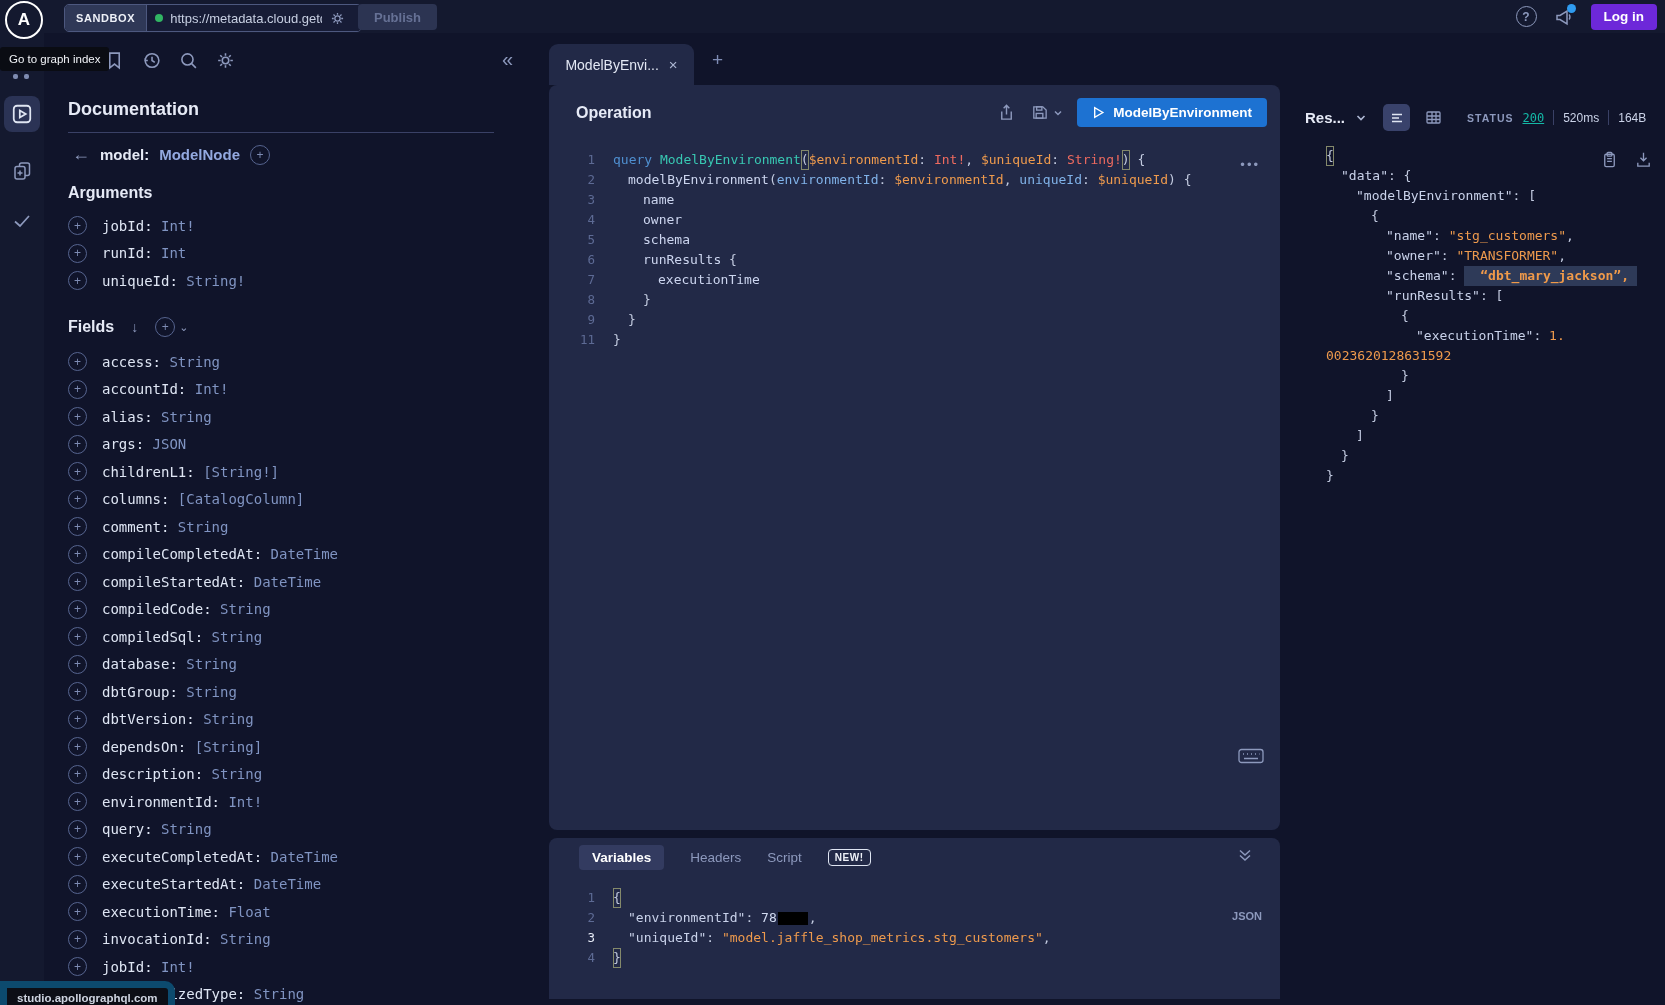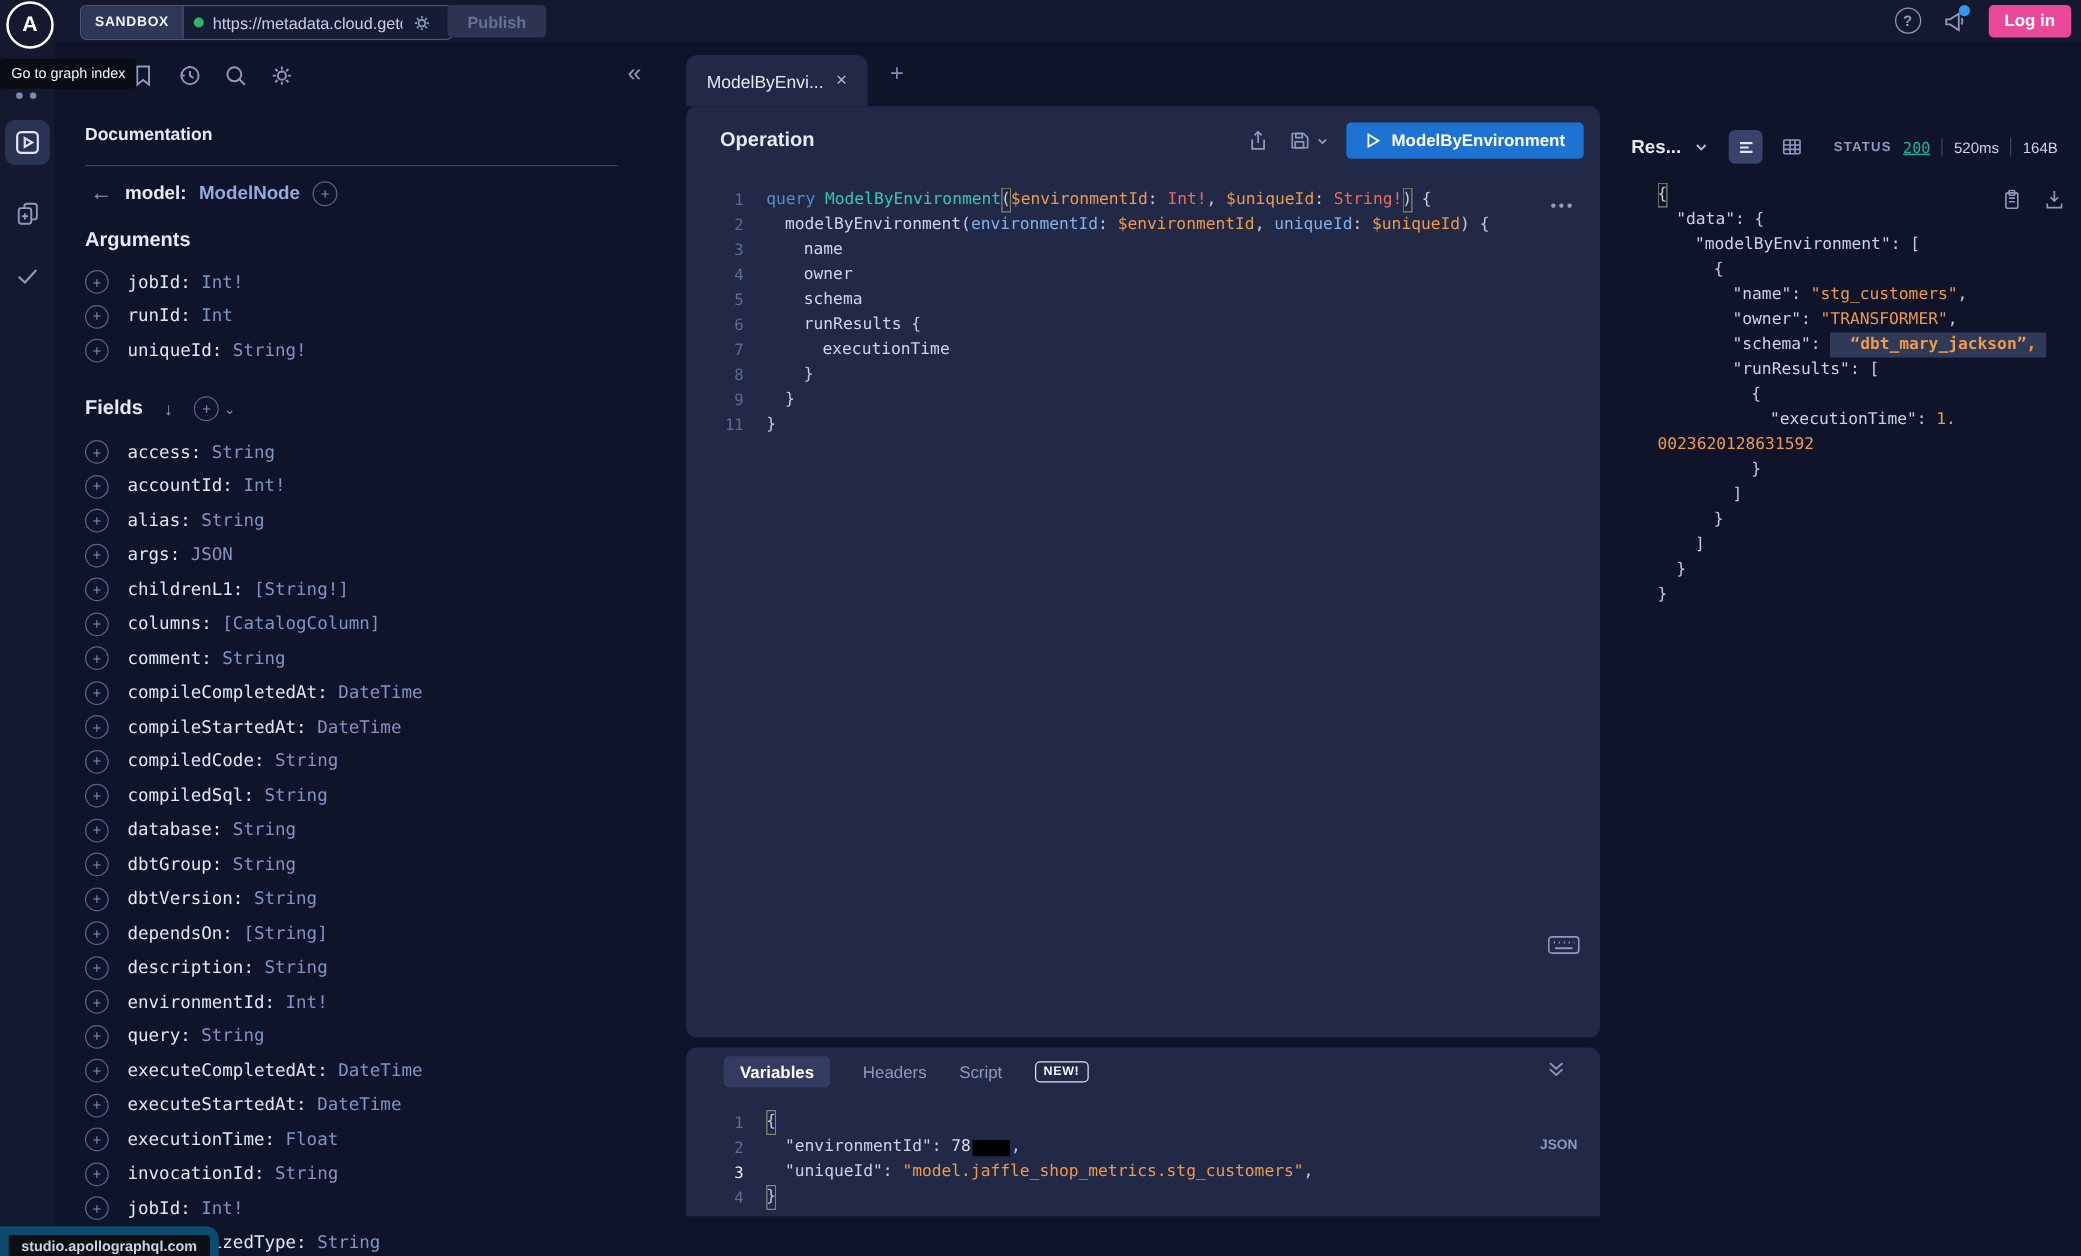--- a/index.html
+++ b/index.html
@@ -19,42 +19,42 @@
   #urlbox{display:flex;align-items:center;gap:7px;padding:0 8px;background:#171c36;width:198px;}
   #urldot{width:8px;height:8px;border-radius:50%;background:#31b563;flex:none;}
   #urltext{font-size:13px;color:#c7cfe2;white-space:nowrap;overflow:hidden;width:152px;}
   #publish{position:absolute;left:358px;top:4px;height:26px;padding:0 16px;background:#2c3452;
         border:none;border-radius:4px;color:#667195;font-weight:bold;font-size:13px;}
   #topbar-right{position:absolute;right:8px;top:0;height:33px;display:flex;align-items:center;gap:17px;}
   .tb-icon{width:20px;height:20px;color:#8d99bd;position:relative;}
   #help-icon{width:19px;height:19px;border:1.5px solid #8d99bd;border-radius:50%;display:flex;
         align-items:center;justify-content:center;font-size:12px;color:#8d99bd;font-weight:bold;}
   #notif-dot{position:absolute;right:-2px;top:-3px;width:9px;height:9px;border-radius:50%;background:#2f9bf0;}
-  #login{height:26px;padding:0 13px;background:#ec4899;border:none;border-radius:4px;
+  #login{height:26px;padding:0 13px;background:#6d28d9;border:none;border-radius:4px;
         color:#fff;font-size:13.5px;font-weight:bold;}
 
   
   #rail{position:absolute;left:0;top:33px;width:44px;height:972px;background:#14192f;z-index:10;}
   .rail-dot{position:absolute;width:5px;height:5px;border-radius:2px;background:#7e8bb0;top:41px;}
   #rail-sel{position:absolute;left:4px;top:63px;width:36px;height:36px;background:#2b3355;border-radius:8px;
         display:flex;align-items:center;justify-content:center;}
   .rail-ic{position:absolute;left:12px;width:20px;height:20px;color:#8d99bd;}
 
   
   #tooltip{position:absolute;left:0;top:47px;background:#0a0c13;color:#f2f4f8;font-size:11.5px;
         padding:6px 9px;border-radius:3px;z-index:60;text-align:center;}
   #statuspill{position:absolute;left:0;top:981px;background:#0c0e16;color:#cdd3df;font-size:11.5px;font-weight:bold;
         padding:4px 10px;border-radius:0 10px 10px 0;z-index:60;border:7px solid #0c4a6e;}
 
   
   #doc-toolbar{position:absolute;left:104px;top:50px;display:flex;gap:16px;z-index:5;}
   .dt-icon{width:21px;height:21px;color:#8d99bd;}
   #collapse-btn{position:absolute;left:502px;top:48px;font-size:20px;color:#8d99bd;z-index:5;}
   #docpanel{position:absolute;left:44px;top:88px;width:500px;height:917px;}
-  #doc-title{position:absolute;left:24px;top:11px;font-size:14px;font-weight:bold;}
+  #doc-title{position:absolute;left:24px;top:11px;font-size:18px;font-weight:bold;}
   #doc-hr{position:absolute;left:24px;top:44px;width:426px;height:1px;background:#3a4166;}
   #type-row{position:absolute;left:28px;top:56px;display:flex;align-items:center;gap:10px;}
   #back-arrow{font-size:18px;color:#8d99bd;}
   .plusbtn{width:18px;height:18px;border:1.5px solid #56648f;border-radius:50%;color:#7e8cb4;
         display:inline-flex;align-items:center;justify-content:center;font-size:12px;line-height:1;flex:none;}
   #args-title{position:absolute;left:24px;top:96px;font-size:16px;font-weight:bold;}
   #args-list{position:absolute;left:24px;top:124px;}
   .frow{height:27.5px;display:flex;align-items:center;gap:15px;}
   .frow .mono{font-size:14px;}
   .fname{color:#dfe6f4;}
@@ -91,21 +91,21 @@
       font-size:13px;line-height:20px;align-items:flex-end;}
   .ig{width:14px;border-left:1px solid #353d63;flex:none;}
   .t-kw{color:#4f8fd0}.t-op{color:#38c7b2}.t-var{color:#ee9a4d}.t-type{color:#ee6a5f}
   .t-fld{color:#ccd5ef}.t-arg{color:#80b2e8}.t-p{color:#c3cbe0}
   .t-key{color:#c9d2ea}.t-str{color:#ee9a4d}.t-num{color:#ee9a4d}.t-w{color:#d3dcf2}
   .t-bm{color:#c3cbe0;box-shadow:inset 0 0 0 1px #84896b;}
   .t-hl{color:#f09a4a;font-weight:bold;background:#2e3a58;padding:0 8px 0 16px;}
   .t-red{display:inline-block;width:30px;height:13px;background:#000;align-self:center;margin:0 1px;}
 
   
-  #varcard{position:absolute;left:549px;top:838px;width:731px;height:135px;background:#222947;border-radius:8px 8px 0 0;}
+  #varcard{position:absolute;left:549px;top:838px;width:731px;height:161px;background:#222947;border-radius:8px 8px 0 0;}
   #var-tabs{position:absolute;left:30px;top:7px;display:flex;align-items:center;gap:26px;}
   .vtab{font-size:13.5px;color:#8d99bd;padding:5px 0;}
   .vtab.active{background:#333b60;border-radius:4px;padding:5px 13px;color:#fff;font-weight:bold;}
   #new-badge{border:1.5px solid #dfe5f2;border-radius:4px;font-size:10px;font-weight:bold;
         padding:2px 6px;color:#eef1f8;letter-spacing:.5px;}
   #var-collapse{position:absolute;right:26px;top:8px;width:18px;height:18px;color:#8d99bd;}
   #json-label{position:absolute;right:18px;top:72px;font-size:11px;color:#8d99bd;font-weight:bold;}
   #var-code{position:absolute;left:0;top:50px;width:731px;}
 
   

